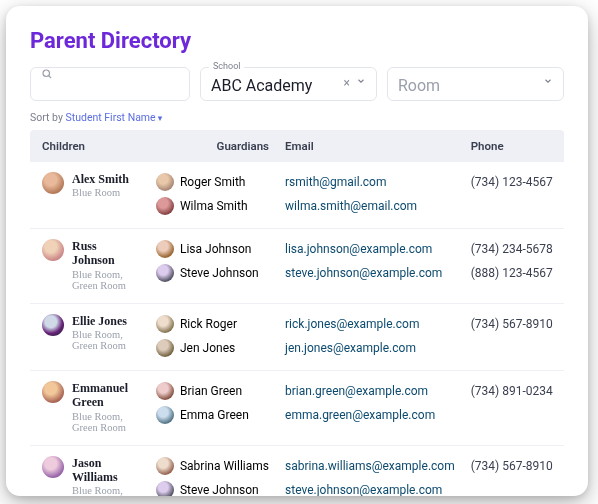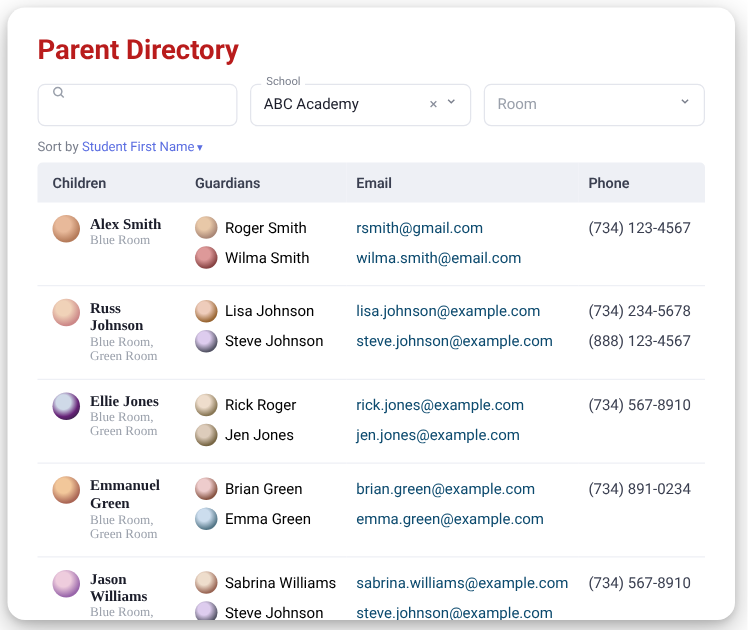--- a/index.html
+++ b/index.html
@@ -16,21 +16,21 @@
     box-shadow: 0 8px 24px rgba(0,0,0,0.28), 0 2px 6px rgba(0,0,0,0.12);
     margin: 6px 10px 10px 6px;
     padding: 22px 24px 0 24px;
     height: 490px;
     overflow: hidden;
     position: relative;
   }
   h1 {
     font-size: 22px;
     font-weight: 700;
-    color: #b91c1c;
+    color: #6d28d9;
     margin-bottom: 14px;
   }
   .filters {
     display: flex;
     gap: 10px;
     margin-bottom: 10px;
   }
   .field {
     border: 1px solid #e3e5ec;
     border-radius: 6px;
@@ -51,21 +51,21 @@
   .field.search input::placeholder { color: #9aa0ab; }
   .field.select { flex: 1; padding-top: 8px; }
   .floating-label {
     position: absolute;
     top: -7px; left: 8px;
     background: #fff;
     padding: 0 4px;
     font-size: 9px;
     color: #7a7f8c;
   }
-  .select-value { flex: 1; font-size: 12px; color: #1b1d2a; }
+  .select-value { flex: 1; font-size: 16px; color: #1b1d2a; }
   .placeholder { color: #9aa0ab; }
   .icon { display:inline-flex; align-items:center; justify-content:center; }
   .search-icon { margin-right: 6px; color:#9aa0ab;}
   .clear-x { color:#8a8f9c; font-size:12px; margin-right:6px; cursor:pointer;}
   .chev { color:#7a7f8c; }
   .sortbar {
     font-size: 10.5px;
     color: #7a7f8c;
     margin-bottom: 6px;
   }
@@ -100,21 +100,21 @@
   .child-name { font-weight:600; color:#1b1d2a; font-size:12px; line-height:1.2;}
   .child-room { color:#9aa0ab; font-size:10.5px; margin-top:1px;}
   .guardian-line, .email-line, .phone-line {
     display:flex; align-items:center; height:20px; margin-bottom:4px;
     white-space:nowrap;
   }
   .guardian-line:last-child, .email-line:last-child, .phone-line:last-child { margin-bottom:0;}
   .email-link { color:#0c4a6e; }
   .phone-line { color:#3a3f50; }
   .col-children { width: 150px;}
-  .col-guardians { width: 120px;}
+  .col-guardians { width: 120px; text-align: right;}
   .col-email { width: 180px;}
   .col-phone { width: 110px;}
   
   .av-1{background:radial-gradient(circle at 40% 35%, #e8b99a 30%, #b57b5a 70%);}
   .av-2{background:radial-gradient(circle at 40% 35%, #f0d2b8 30%, #c88 70%);}
   .av-3{background:radial-gradient(circle at 40% 35%, #cfd9e8 30%, #627 60%, #223 90%);}
   .av-4{background:radial-gradient(circle at 40% 35%, #f2c79a 30%, #a65 70%);}
   .av-5{background:radial-gradient(circle at 40% 35%, #ecd 30%, #96a 70%);}
   .g-1{background:radial-gradient(circle at 40% 35%, #e8c8a8 30%, #a87 70%);}
   .g-2{background:radial-gradient(circle at 40% 35%, #d99 30%, #844 70%);}

